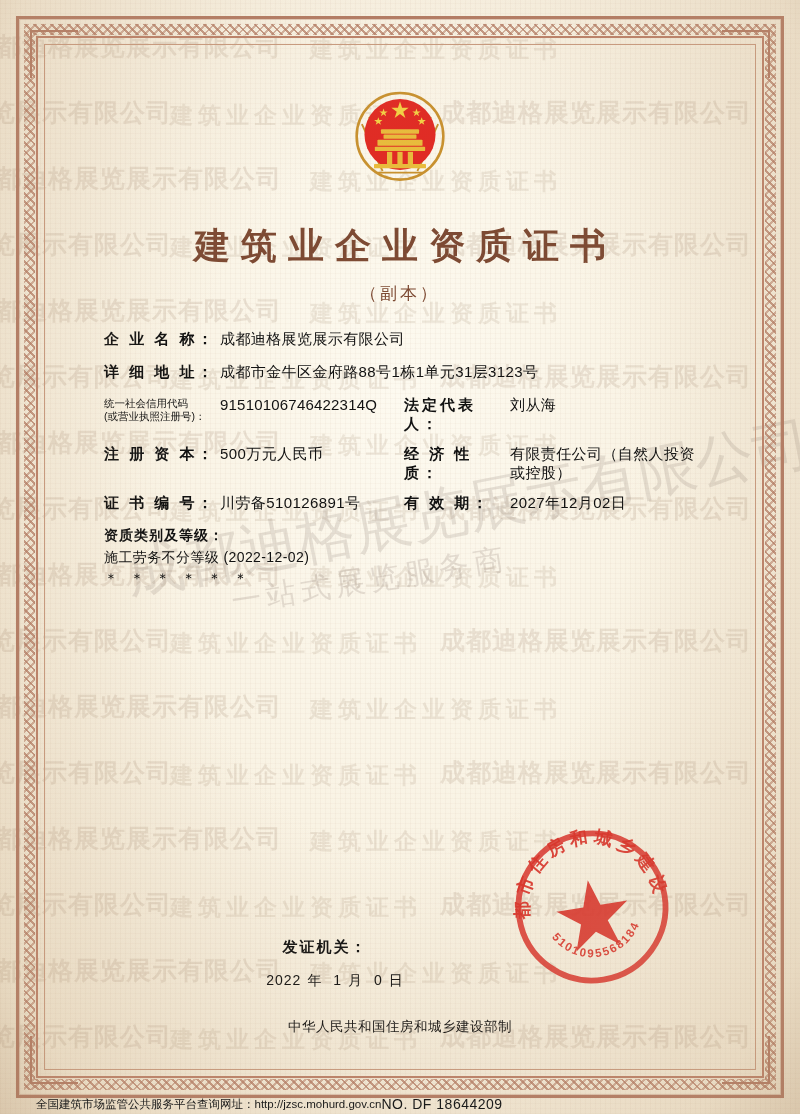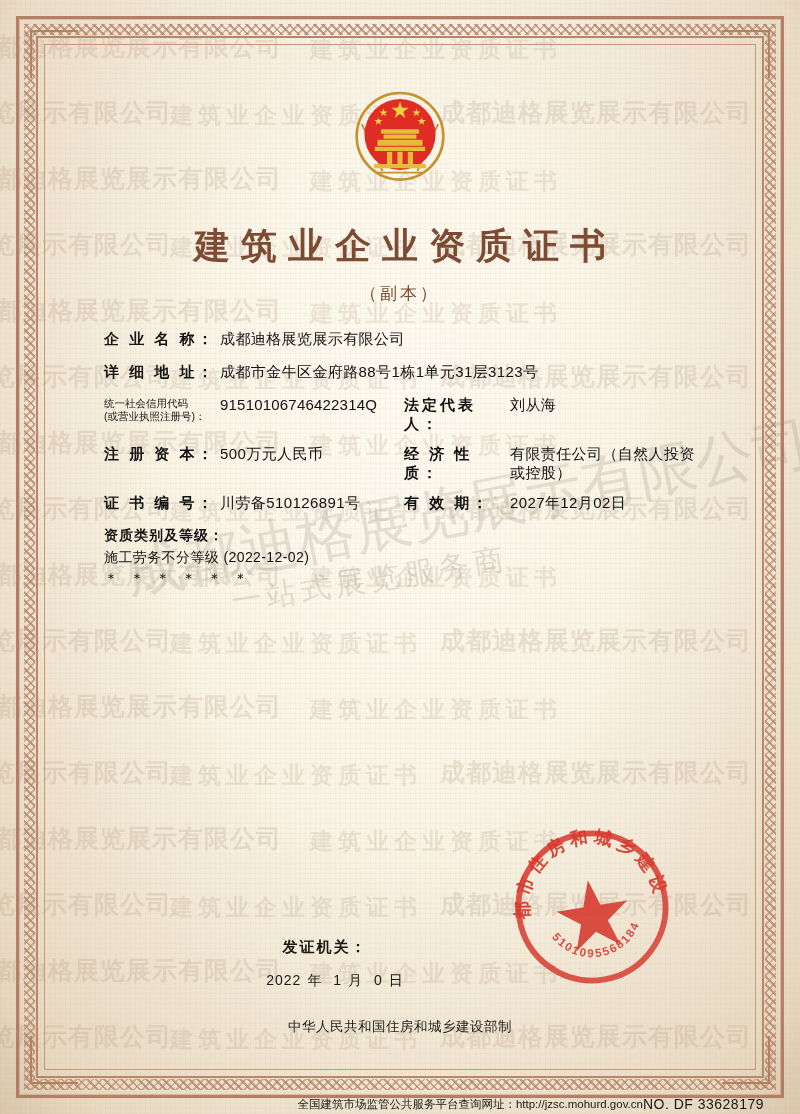--- a/index.html
+++ b/index.html
@@ -277,21 +277,21 @@
     letter-spacing: 0.5px;
   }
 
   
   .footer {
     position: absolute;
     left: 36px;
     right: 36px;
     bottom: 2px;
     display: flex;
-    justify-content: flex-end;
+    justify-content: flex-start;
     align-items: flex-end;
     font-size: 11.5px;
     color: #1a1a1a;
   }
   .footer-left {
     letter-spacing: 0;
   }
   .footer-right {
     font-size: 14px;
     letter-spacing: 0.5px;
@@ -480,16 +480,16 @@
       <span class="dpart">0</span><span class="dpart">日</span>
     </span>
   </div>
 
   <div class="maker">中华人民共和国住房和城乡建设部制</div>
 
   <div class="paper-vignette"></div>
 
   <div class="footer">
     <div class="footer-left">全国建筑市场监管公共服务平台查询网址：http://jzsc.mohurd.gov.cn</div>
-    <div class="footer-right">NO. DF  33628179</div>
+    <div class="footer-right">NO. DF  18644209</div>
   </div>
 
 </div>
 
 </body></html>

